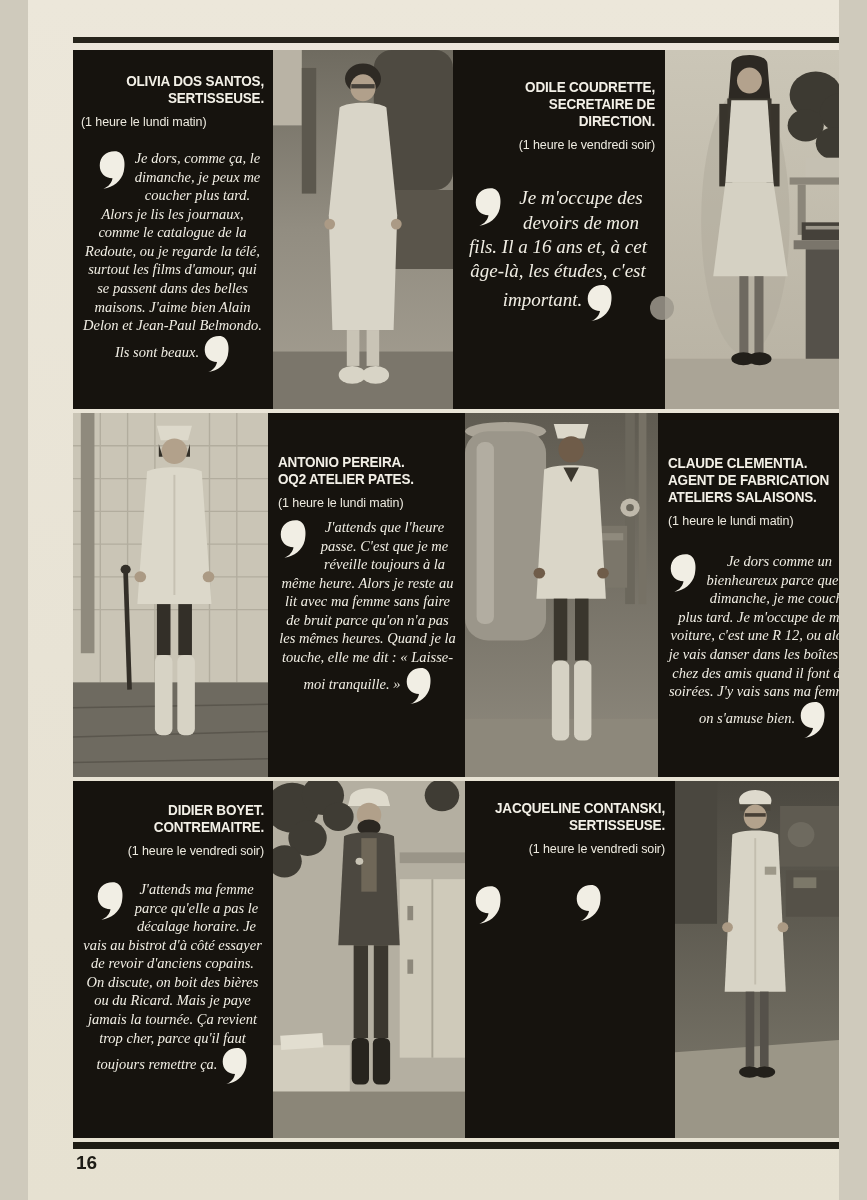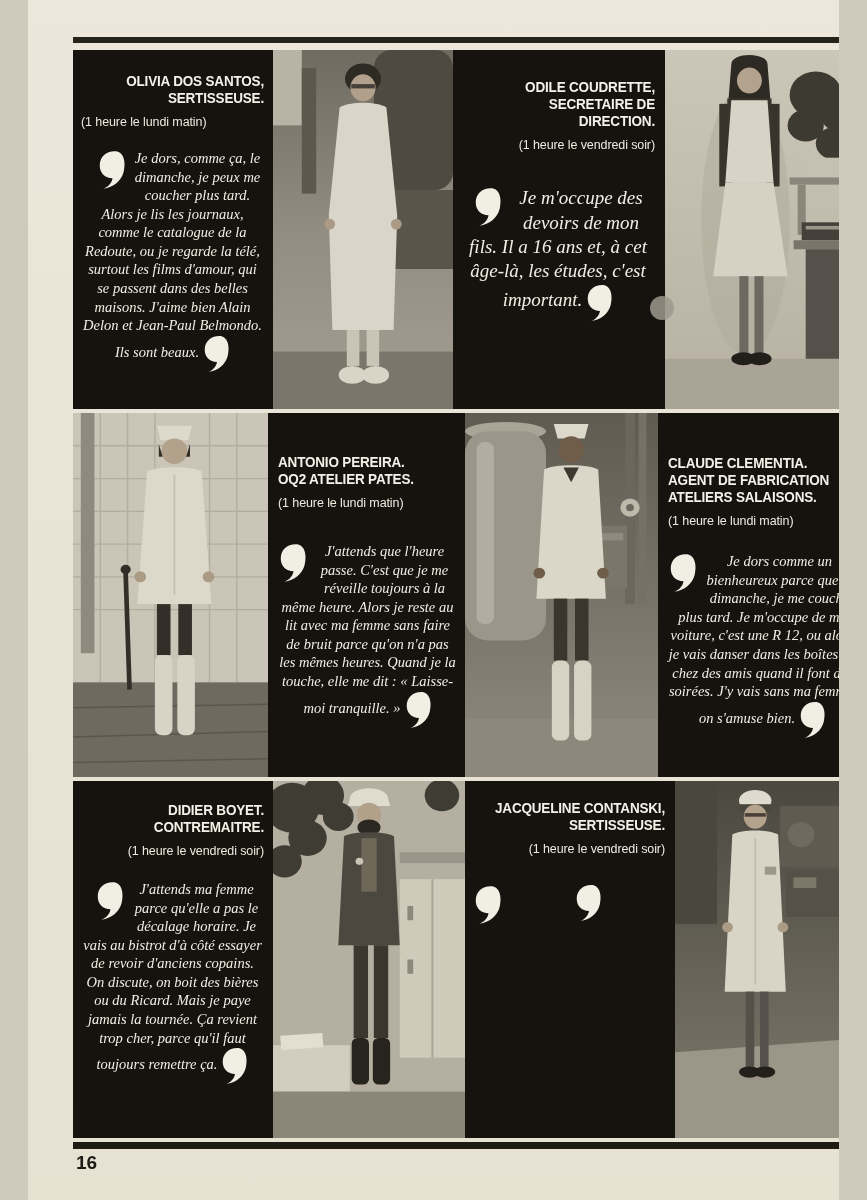--- a/index.html
+++ b/index.html
@@ -171,21 +171,21 @@
         <rect x="53.5" y="133" width="9" height="44" rx="3.5" fill="#d7d3c5"></rect>
     </svg>
   </div>
 
   <div class="panel" style="left:240px;top:413px;width:197px;height:364px;padding:40px 8px 0 10px;">
     <div class="heading h-left">
       <span>ANTONIO PEREIRA.</span>
       <span>OQ2 ATELIER PATES.</span>
     </div>
     <div class="stamp" style="text-align:left;">(1 heure le lundi matin)</div>
-    <p class="quote" style="margin-top:32px;">
+    <p class="quote" style="margin-top:8px;">
       <span class="qmark q-open" style="margin-left:2px;">
           <svg viewBox="0 0 36 52">
             <path fill="#f1eee4" d="M21 1 C9 1 1 9 1 20 C1 30 8 37 18 37 C17 43 13 48 6 51 C19 49 30 41 33 28 C36 15 33 1 21 1 Z"></path>
           </svg>
         </span><span>J'attends que l'heure passe. C'est que je me réveille toujours à la même heure. Alors je reste au lit avec ma femme sans faire de bruit parce qu'on n'a pas les mêmes heures. Quand je la touche, elle me dit : « Laisse-moi tranquille. »</span><span class="qmark q-close"><svg viewBox="0 0 36 52">
             <path fill="#f1eee4" d="M21 1 C9 1 1 9 1 20 C1 30 8 37 18 37 C17 43 13 48 6 51 C19 49 30 41 33 28 C36 15 33 1 21 1 Z"></path>
           </svg></span>
     </p>
   </div>
 

